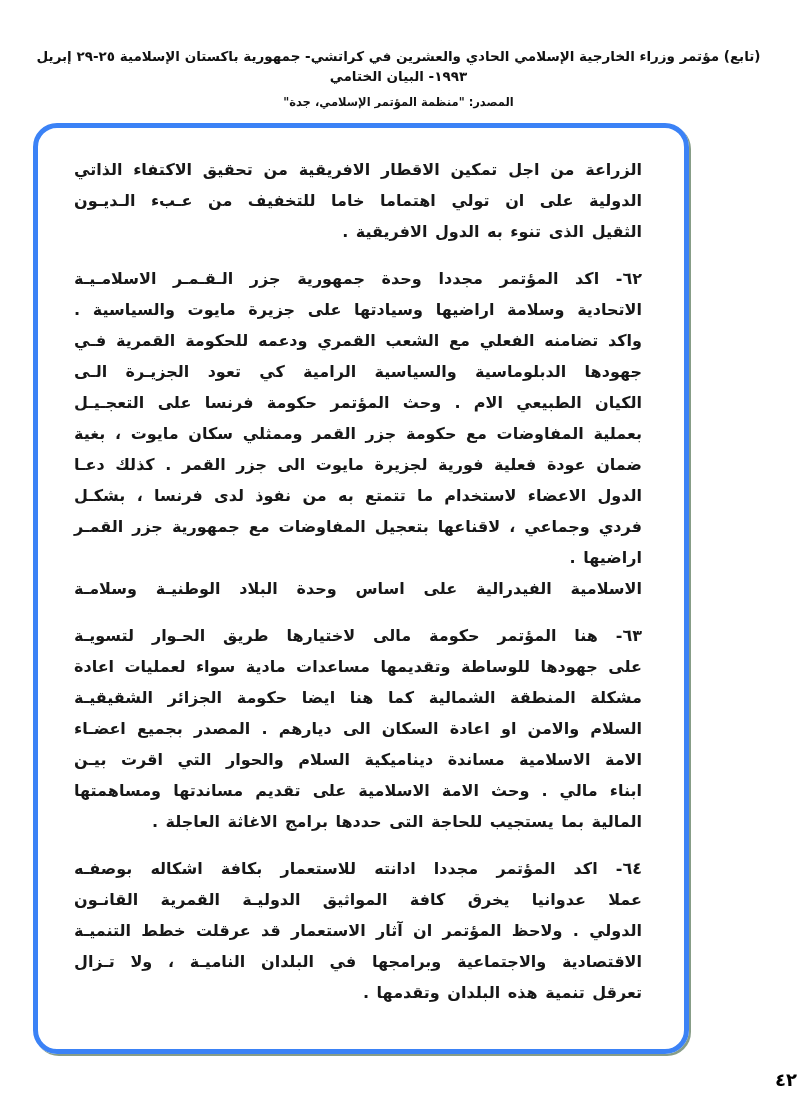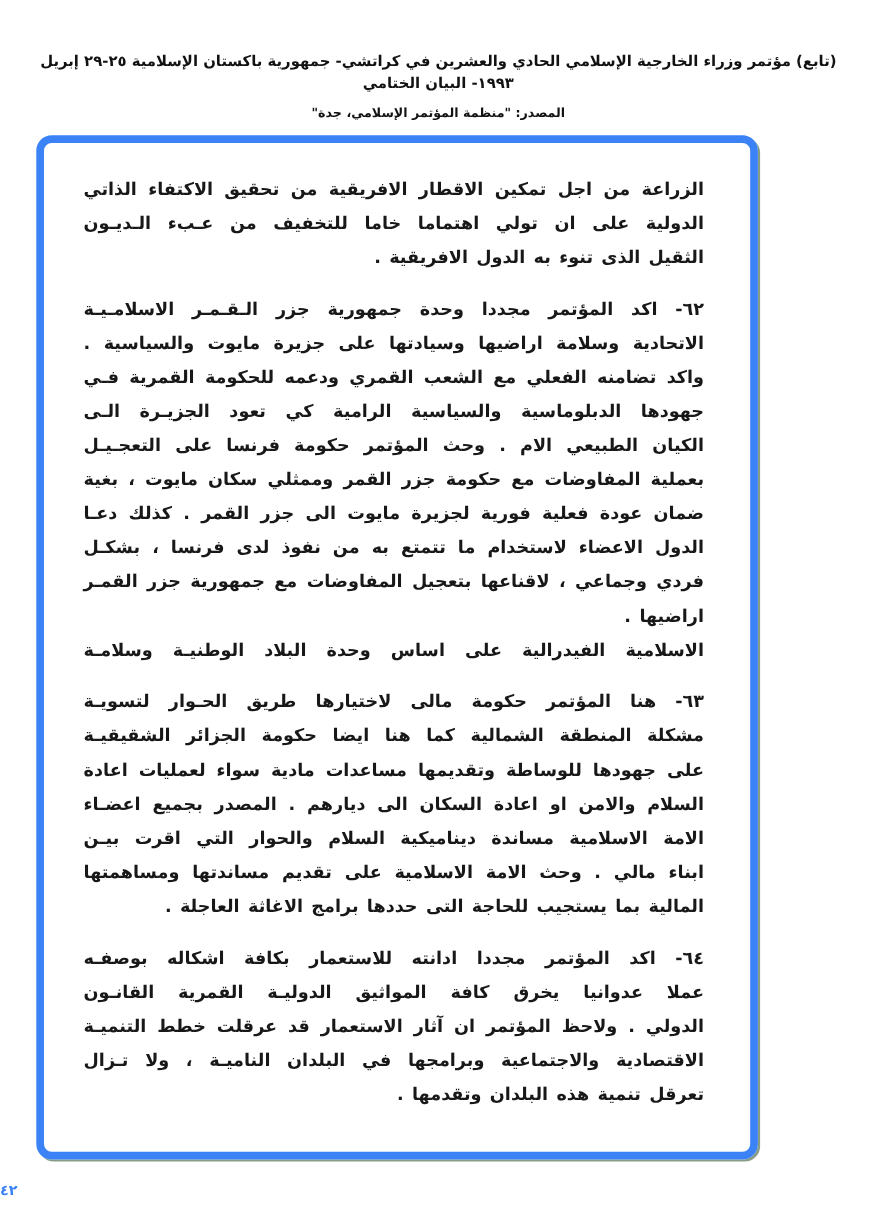--- a/index.html
+++ b/index.html
@@ -27,22 +27,22 @@
     font-size:11.5px;
     font-weight:bold;
     color:#121212;
     margin-top:9px;
   }
   .scan-box {
     position:absolute;
     left:33px; top:123px;
     width:656px; height:931px;
     box-sizing:border-box;
-    border:7px solid #3b82f6;
-    border-radius:14px;
+    border:5px solid #3b82f6;
+    border-radius:24px;
     box-shadow:2px 2px 0 rgba(15,60,15,0.5);
     background:transparent;
   }
   .document-body {
     direction:rtl;
     padding:26px 42px 0 36px;
     font-size:16px;
     font-weight:bold;
     color:#181818;
   }
@@ -53,25 +53,25 @@
     text-align:justify;
     text-align-last:justify;
     word-spacing:2px;
     white-space:normal;
   }
   .line.last { text-align:right; text-align-last:right; }
   .page-number {
     position:absolute;
     left:0; right:0;
     bottom:16px;
-    text-align:left;
-    font-size:13px;
+    text-align:right;
+    font-size:18px;
     font-weight:bold;
     letter-spacing:6px;
-    color:#3b82f6;
+    color:#000000;
     direction:rtl;
   }
 </style>
 </head>
 <body>
 
 <div class="page-header">
   <div class="header-line1">(تابع) مؤتمر وزراء الخارجية الإسلامي الحادي والعشرين في كراتشي- جمهورية باكستان الإسلامية ٢٥-٢٩ إبريل ١٩٩٣- البيان الختامي</div>
   <div class="header-line2">المصدر: "منظمة المؤتمر الإسلامي، جدة"</div>
 </div>
@@ -91,22 +91,22 @@
         <div class="line">الكيان الطبيعي الام . وحث المؤتمر حكومة فرنسا على التعجـيـل</div>
         <div class="line">بعملية المفاوضات مع حكومة جزر القمر وممثلي سكان مايوت ، بغية</div>
         <div class="line">ضمان عودة فعلية فورية لجزيرة مايوت الى جزر القمر . كذلك دعـا</div>
         <div class="line">الدول الاعضاء لاستخدام ما تتمتع به من نفوذ لدى فرنسا ، بشكـل</div>
         <div class="line">فردي وجماعي ، لاقناعها بتعجيل المفاوضات مع جمهورية جزر القمـر</div>
         <div class="line last">اراضيها .</div>
         <div class="line">الاسلامية الفيدرالية على اساس وحدة البلاد الوطنيـة وسلامـة</div>
       </div>
       <div class="para">
         <div class="line">٦٣- هنا المؤتمر حكومة مالى لاختيارها طريق الحـوار لتسويـة</div>
+        <div class="line">على جهودها للوساطة وتقديمها مساعدات مادية سواء لعمليات اعادة</div>
         <div class="line">مشكلة المنطقة الشمالية كما هنا ايضا حكومة الجزائر الشقيقيـة</div>
-        <div class="line">على جهودها للوساطة وتقديمها مساعدات مادية سواء لعمليات اعادة</div>
         <div class="line">السلام والامن او اعادة السكان الى ديارهم . المصدر بجميع اعضـاء</div>
         <div class="line">الامة الاسلامية مساندة ديناميكية السلام والحوار التي اقرت بيـن</div>
         <div class="line">ابناء مالي . وحث الامة الاسلامية على تقديم مساندتها ومساهمتها</div>
         <div class="line last">المالية بما يستجيب للحاجة التى حددها برامج الاغاثة العاجلة .</div>
       </div>
       <div class="para">
         <div class="line">٦٤- اكد المؤتمر مجددا ادانته للاستعمار بكافة اشكاله بوصفـه</div>
         <div class="line">عملا عدوانيا يخرق كافة المواثيق الدوليـة القمرية القانـون</div>
         <div class="line">الدولي . ولاحظ المؤتمر ان آثار الاستعمار قد عرقلت خطط التنميـة</div>
         <div class="line">الاقتصادية والاجتماعية وبرامجها في البلدان الناميـة ، ولا تـزال</div>

